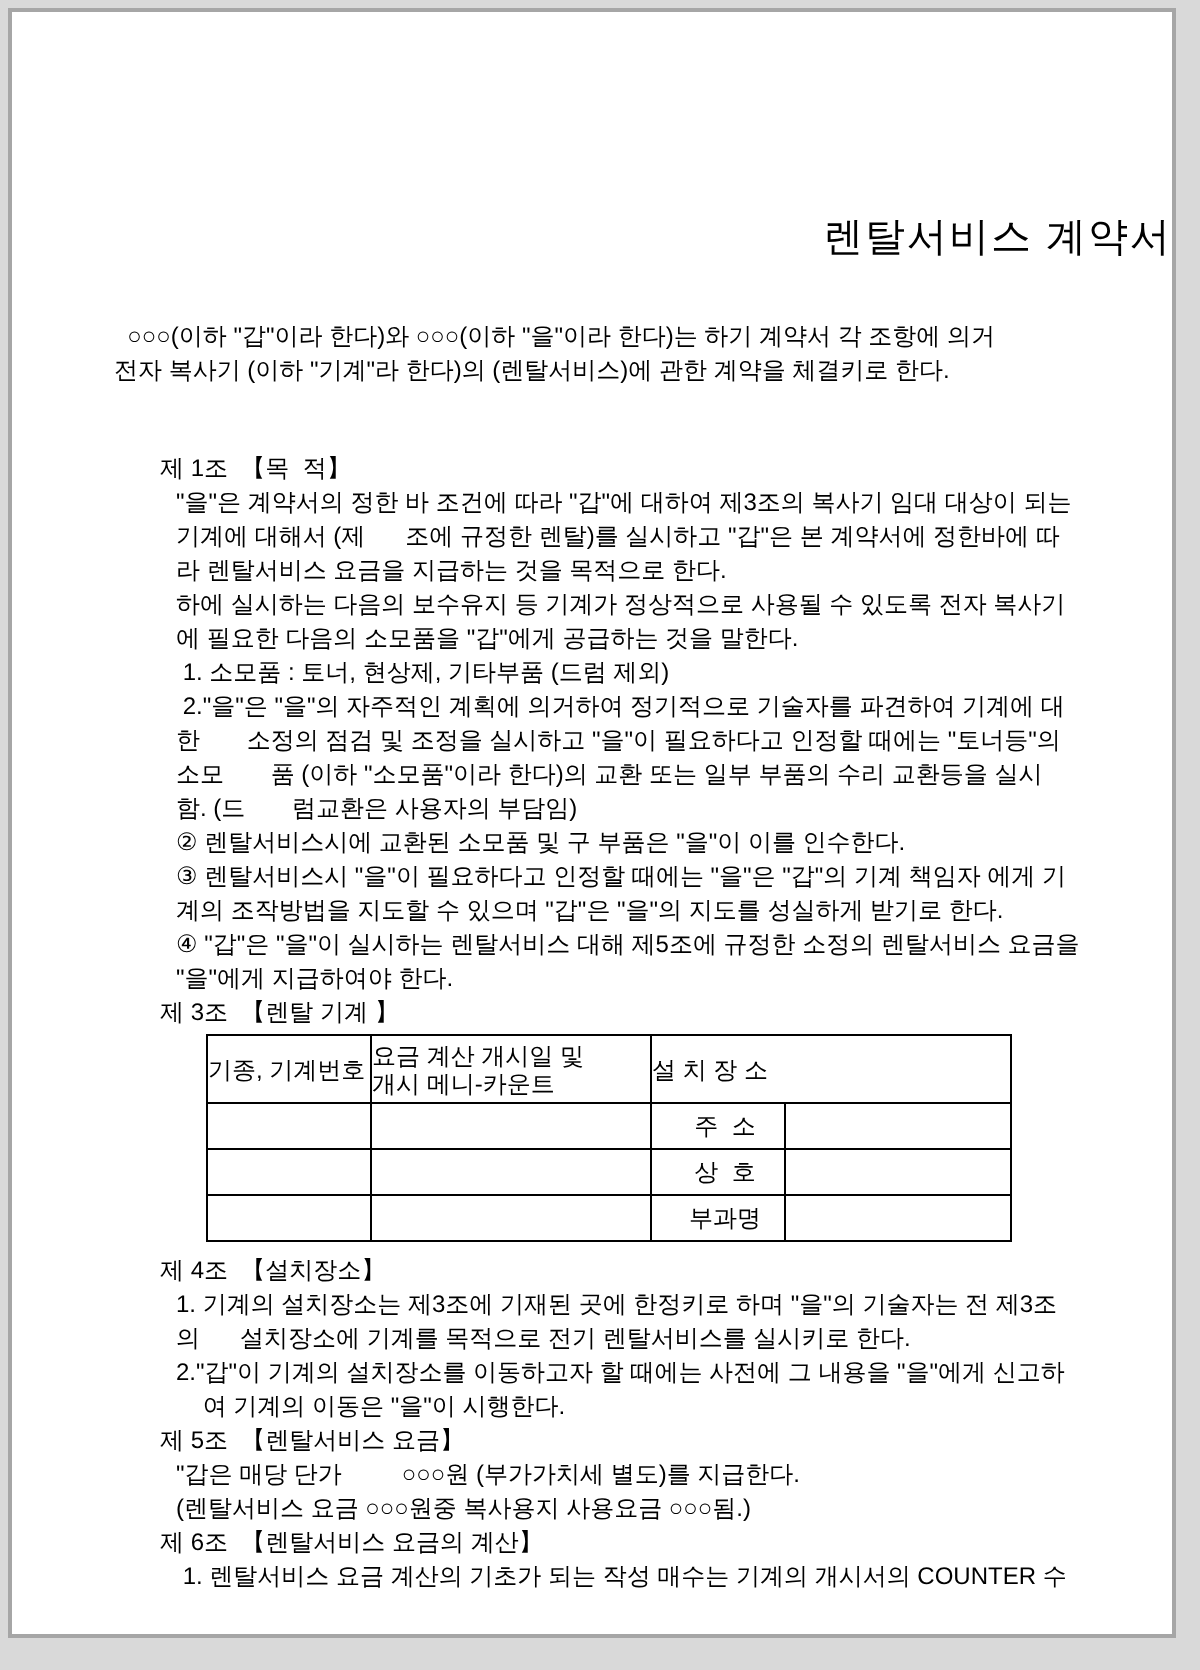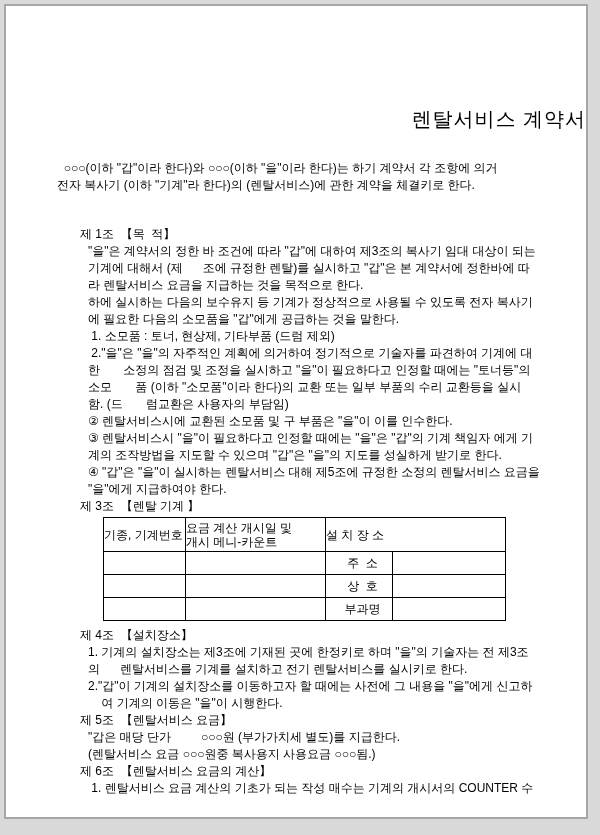--- a/index.html
+++ b/index.html
@@ -98,21 +98,21 @@
         <td class="w1"></td>
         <td class="w2"></td>
         <td class="w3 lbl">부과명</td>
         <td class="w4"></td>
       </tr>
     </tbody>
       </table>
 
     <div class="ln h">제 4조  【설치장소】</div>
     <div class="ln b">1. 기계의 설치장소는 제3조에 기재된 곳에 한정키로 하며 "을"의 기술자는 전 제3조</div>
-    <div class="ln b">의      렌탈서비스를 기계를 설치하고 전기 렌탈서비스를 실시키로 한다.</div>
+    <div class="ln b">의      설치장소에 기계를 목적으로 전기 렌탈서비스를 실시키로 한다.</div>
     <div class="ln b">2."갑"이 기계의 설치장소를 이동하고자 할 때에는 사전에 그 내용을 "을"에게 신고하</div>
     <div class="ln b">    여 기계의 이동은 "을"이 시행한다.</div>
 
     <div class="ln h">제 5조  【렌탈서비스 요금】</div>
     <div class="ln b">"갑은 매당 단가         ○○○원 (부가가치세 별도)를 지급한다.</div>
     <div class="ln b">(렌탈서비스 요금 ○○○원중 복사용지 사용요금 ○○○됨.)</div>
 
     <div class="ln h">제 6조  【렌탈서비스 요금의 계산】</div>
     <div class="ln b"> 1. 렌탈서비스 요금 계산의 기초가 되는 작성 매수는 기계의 개시서의 COUNTER 수</div>
 

